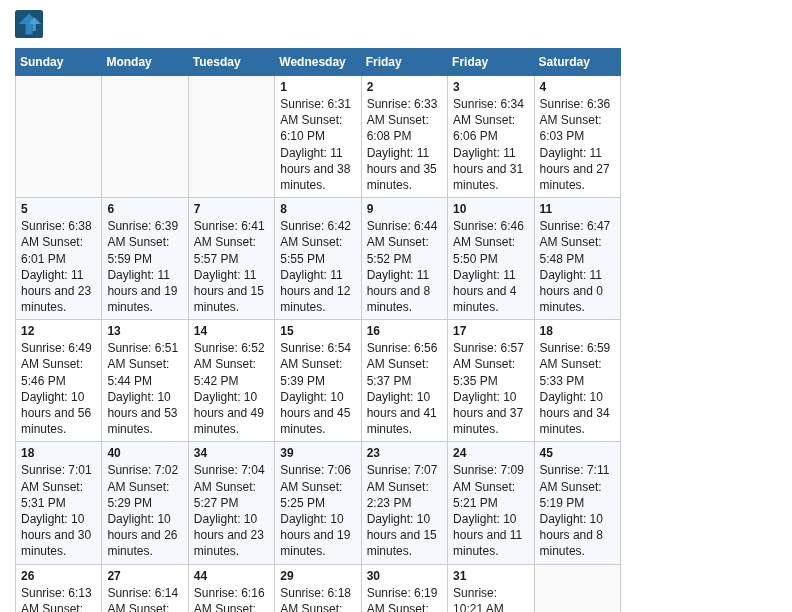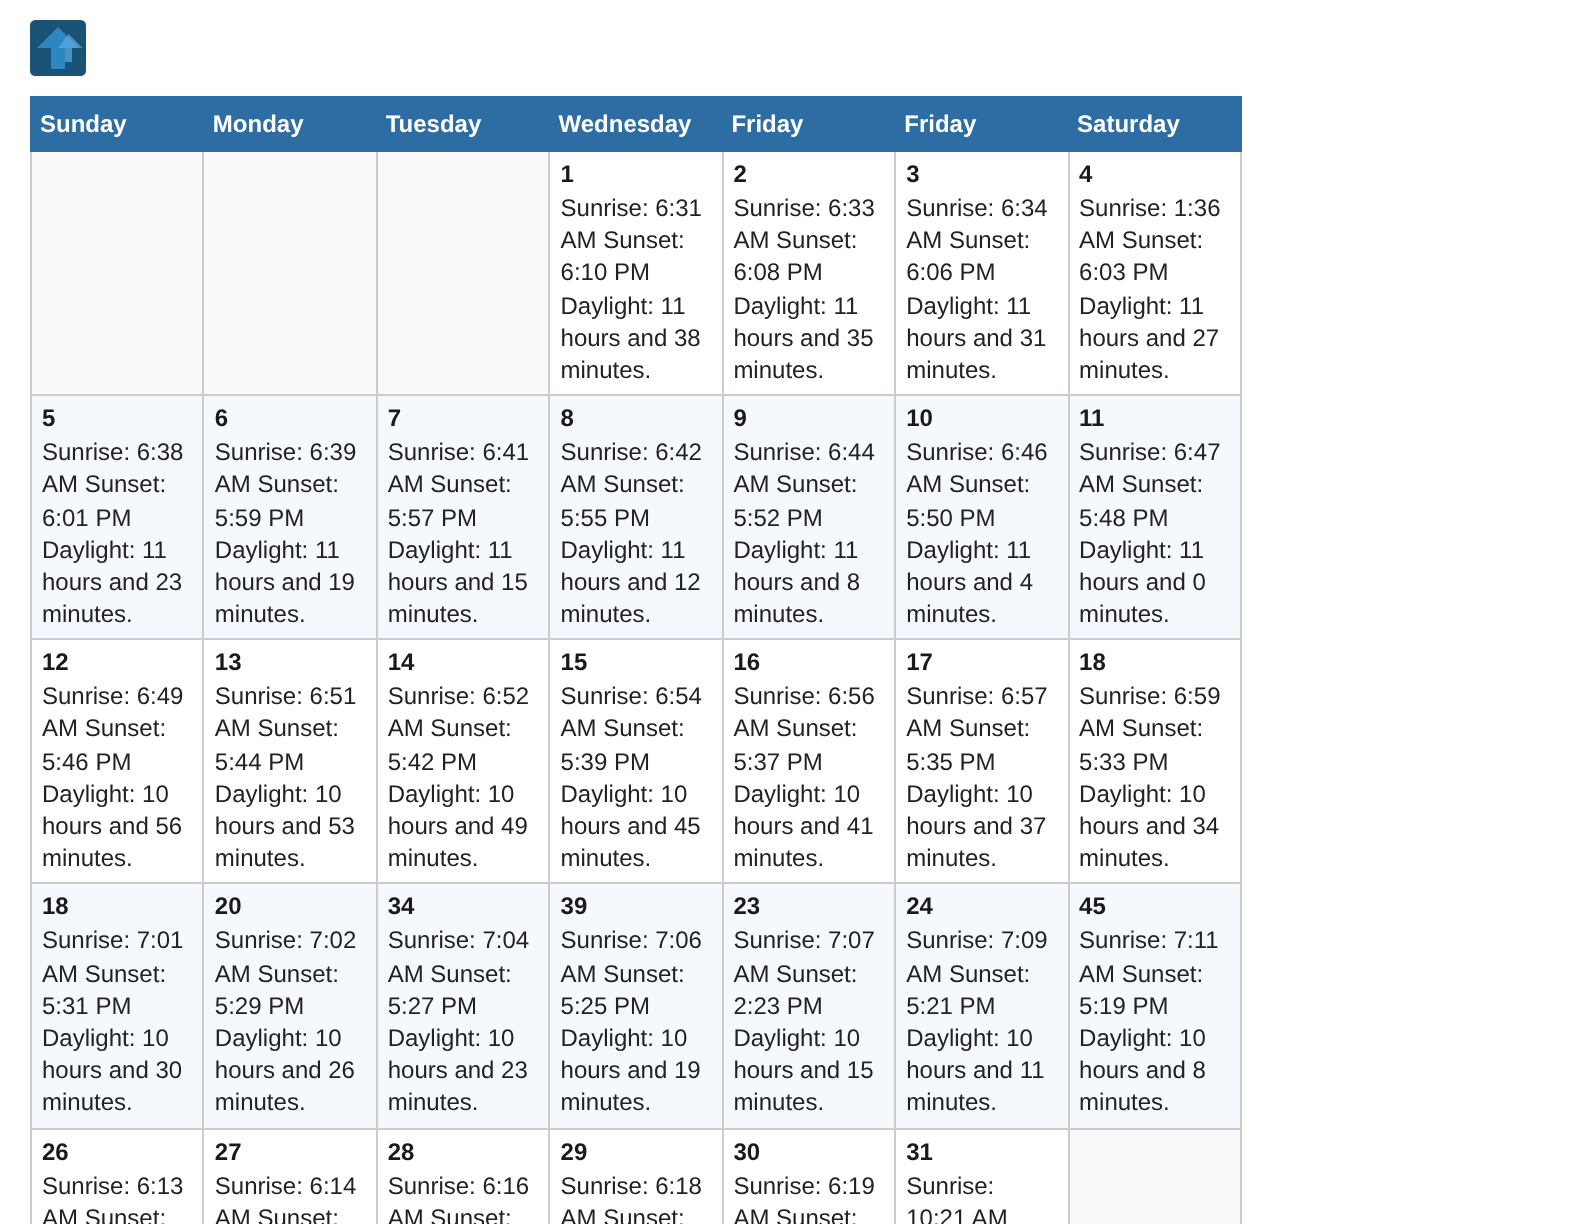--- a/index.html
+++ b/index.html
@@ -143,21 +143,21 @@
           </td>
           <td>
             <span class="day-num">3</span>
             <div class="day-info">Sunrise: 6:34 AM
 Sunset: 6:06 PM
 Daylight: 11 hours
 and 31 minutes.</div>
           </td>
           <td>
             <span class="day-num">4</span>
-            <div class="day-info">Sunrise: 1:36 AM
+            <div class="day-info">Sunrise: 6:36 AM
 Sunset: 6:03 PM
 Daylight: 11 hours
 and 27 minutes.</div>
           </td>
         </tr>
         <tr>
           <td>
             <span class="day-num">5</span>
             <div class="day-info">Sunrise: 6:38 AM
 Sunset: 6:01 PM
@@ -260,21 +260,21 @@
         </tr>
         <tr>
           <td>
             <span class="day-num">18</span>
             <div class="day-info">Sunrise: 7:01 AM
 Sunset: 5:31 PM
 Daylight: 10 hours
 and 30 minutes.</div>
           </td>
           <td>
-            <span class="day-num">20</span>
+            <span class="day-num">40</span>
             <div class="day-info">Sunrise: 7:02 AM
 Sunset: 5:29 PM
 Daylight: 10 hours
 and 26 minutes.</div>
           </td>
           <td>
             <span class="day-num">34</span>
             <div class="day-info">Sunrise: 7:04 AM
 Sunset: 5:27 PM
 Daylight: 10 hours
@@ -318,21 +318,21 @@
 and 4 minutes.</div>
           </td>
           <td>
             <span class="day-num">27</span>
             <div class="day-info">Sunrise: 6:14 AM
 Sunset: 4:15 PM
 Daylight: 10 hours
 and 1 minute.</div>
           </td>
           <td>
-            <span class="day-num">28</span>
+            <span class="day-num">44</span>
             <div class="day-info">Sunrise: 6:16 AM
 Sunset: 4:13 PM
 Daylight: 9 hours
 and 57 minutes.</div>
           </td>
           <td>
             <span class="day-num">29</span>
             <div class="day-info">Sunrise: 6:18 AM
 Sunset: 4:12 PM
 Daylight: 9 hours

